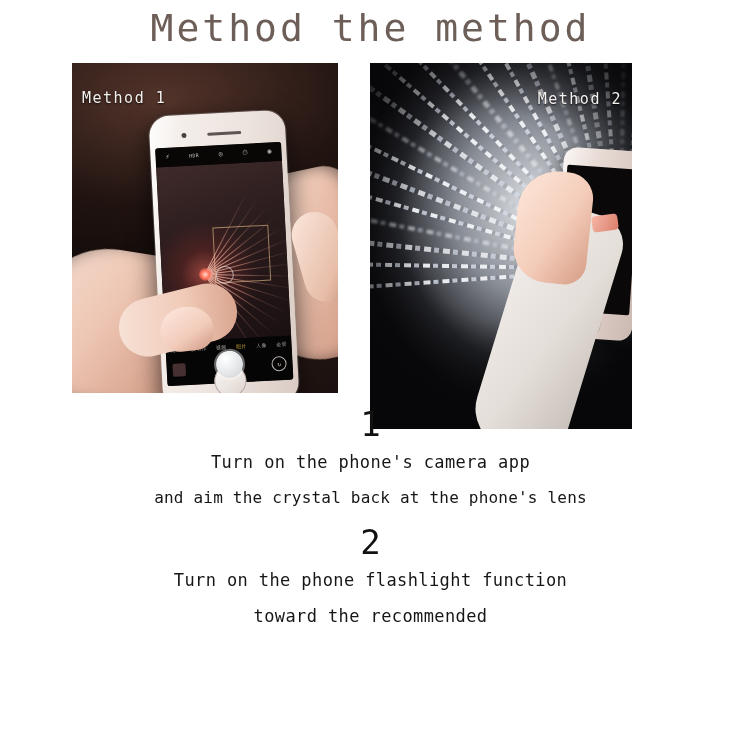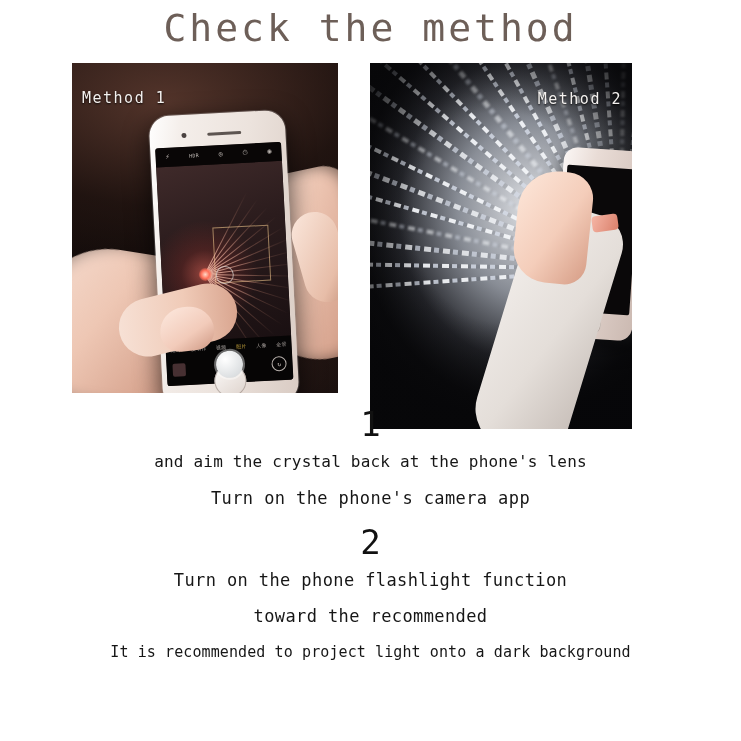--- a/index.html
+++ b/index.html
@@ -357,21 +357,21 @@
     color: #161616;
     white-space: pre;
     text-align: center;
   }
   .gap-1 { height: 6px; }
   .gap-2 { height: 2px; }
 </style>
 </head>
 <body>
 
-<div class="page-title">Check the method</div>
+<div class="page-title">Method the method</div>
 
 <div class="photo-row">
 
   <div class="photo photo-1">
     <div class="p1-bg"></div>
 
     <div class="p1-hand p1-hand-right"></div>
     <div class="p1-hand p1-hand-left"></div>
 
     <div class="p1-phone">
@@ -485,25 +485,24 @@
     <div class="p2-pendant"></div>
 
     <span class="method-label">Method 2</span>
   </div>
 
 </div>
 
 <div class="steps">
 
   <span class="step-number">1</span>
+  <span class="step-line">Turn on the phone's camera app</span>
   <span class="step-line ln-narrow">and aim the crystal back at the phone's lens</span>
-  <span class="step-line">Turn on the phone's camera app</span>
 
   <div class="gap-1"></div>
 
   <span class="step-number">2</span>
   <span class="step-line">Turn on the phone flashlight function</span>
   <span class="step-line">toward the recommended</span>
 
   <div class="gap-2"></div>
 
-  <span class="note-line">It is recommended to project light onto a dark background</span>
 </div>
 
 </body></html>

